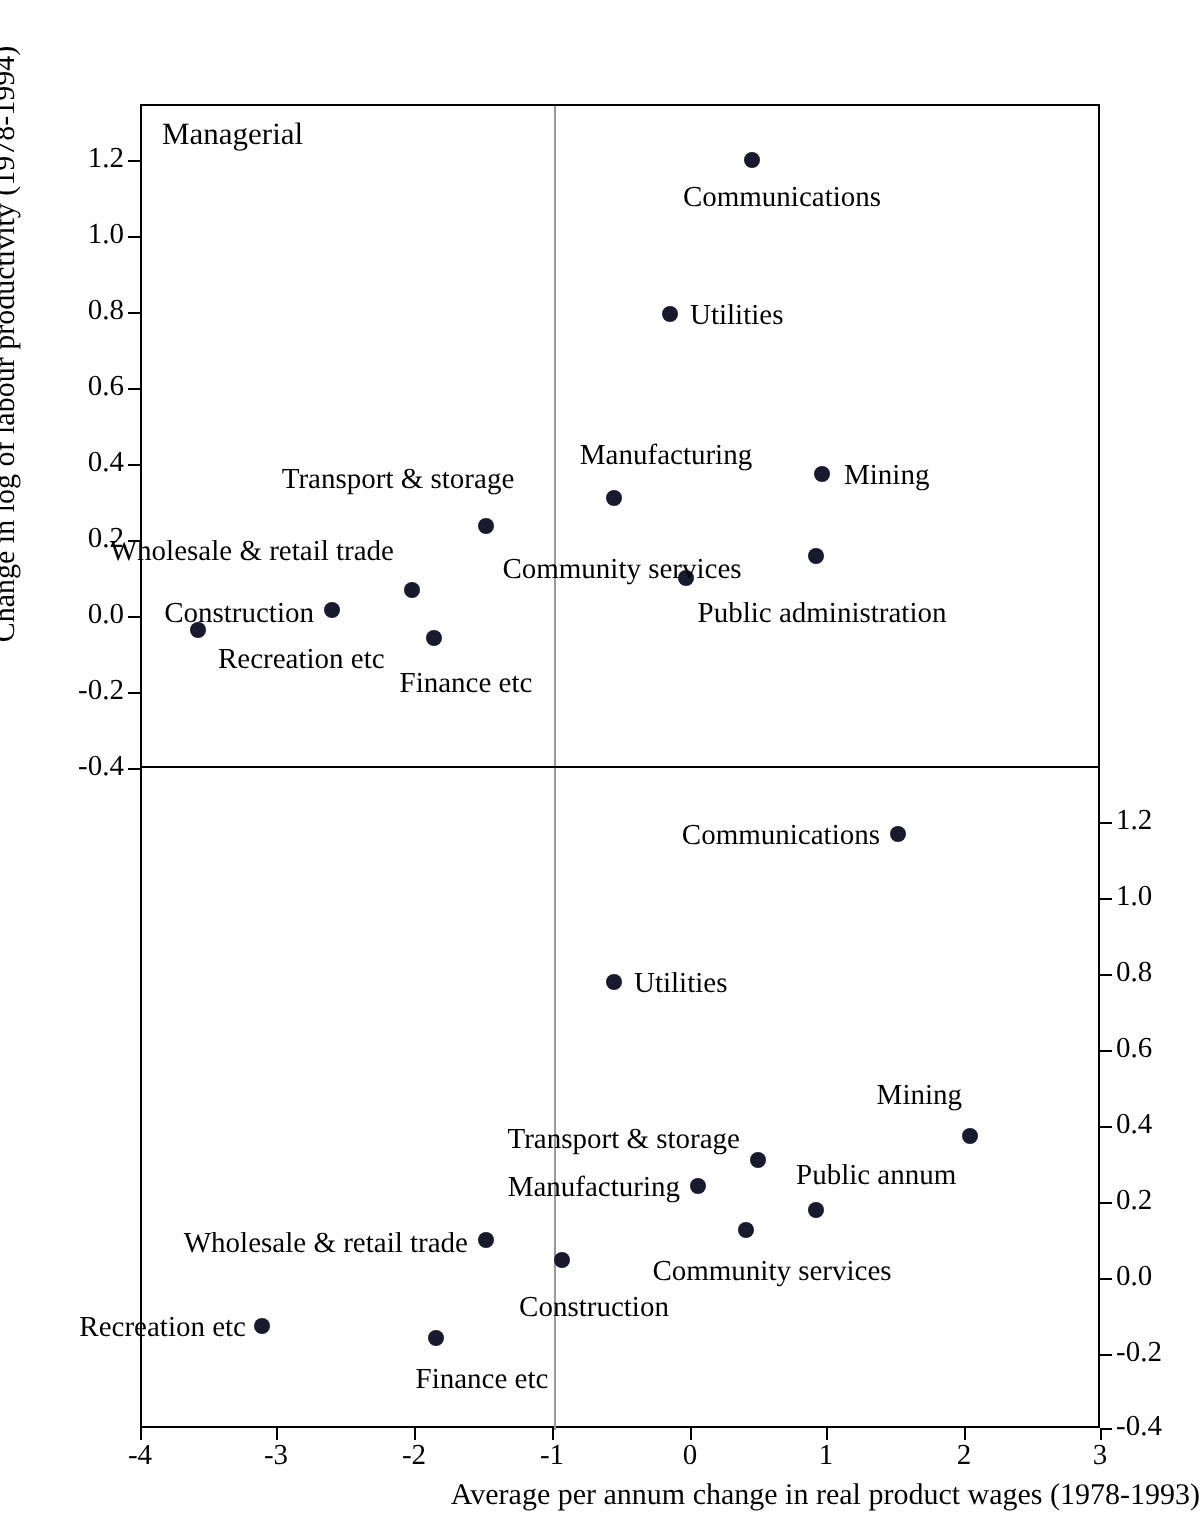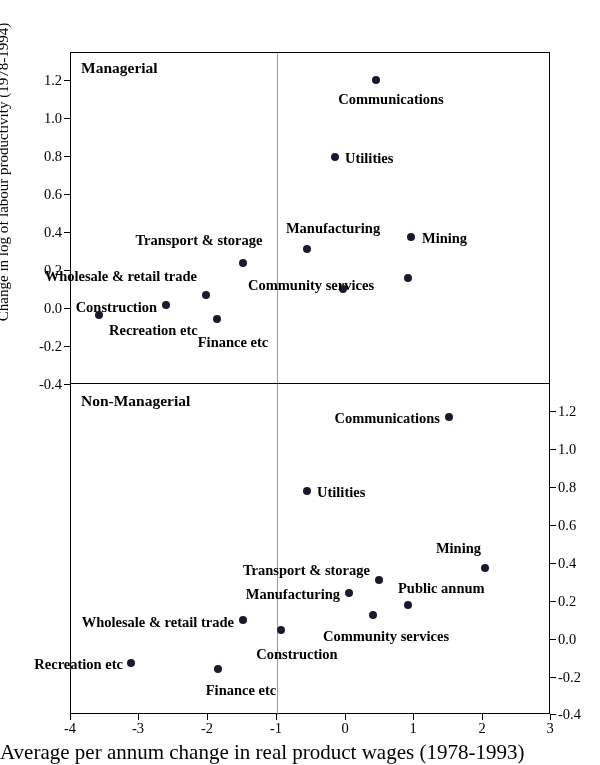--- a/index.html
+++ b/index.html
@@ -34,21 +34,20 @@
   
   .plot-frame {
     position: absolute;
     left: 70px;
     top: 52px;
     width: 480px;
     height: 662px;
     border: 1.6px solid #000;
     box-sizing: border-box;
     background: #fff;
-    font-weight: bold;
   }
   .panel {
     position: absolute;
     left: 0;
     width: 100%;
     box-sizing: border-box;
   }
   .panel-top { top: 0; height: 331px; border-bottom: 1.6px solid #000; }
   .panel-bottom { top: 331px; height: 331px; }
   .vline {
@@ -102,22 +101,22 @@
     position: absolute;
     font-size: 14.5px;
     font-family: "Liberation Serif", serif;
     transform: translateX(-50%);
   }
   .x-axis-title {
     position: absolute;
     top: 740px;
     left: 0;
     width: 600px;
-    text-align: left;
-    font-size: 21px;
+    text-align: right;
+    font-size: 15px;
     font-family: "Liberation Serif", serif;
   }
   .y-axis-title {
     position: absolute;
     left: -5px;
     top: 382px;
     width: 420px;
     text-align: center;
     font-size: 15px;
     font-family: "Liberation Serif", serif;
@@ -146,40 +145,40 @@
       <div class="pt" style="left:340px; top:184px;"></div>
       <div class="plabel l" style="left:351px; top:185px;">Mining</div>
 
       <div class="pt" style="left:236px; top:196px;"></div>
       <div class="plabel c" style="left:262px; top:175px;">Manufacturing</div>
 
       <div class="pt" style="left:172px; top:210px;"></div>
       <div class="plabel c" style="left:128px; top:187px;">Transport &amp; storage</div>
 
       <div class="pt" style="left:337px; top:225px;"></div>
+      <div class="plabel c" style="left:340px; top:254px;">Public administration</div>
 
       <div class="pt" style="left:272px; top:236px;"></div>
       <div class="plabel c" style="left:240px; top:232px;">Community services</div>
 
       <div class="pt" style="left:135px; top:242px;"></div>
       <div class="plabel r" style="left:126px; top:223px;">Wholesale &amp; retail trade</div>
 
       <div class="pt" style="left:95px; top:252px;"></div>
       <div class="plabel r" style="left:86px; top:254px;">Construction</div>
 
       <div class="pt" style="left:28px; top:262px;"></div>
       <div class="plabel l" style="left:38px; top:277px;">Recreation etc</div>
 
       <div class="pt" style="left:146px; top:266px;"></div>
       <div class="plabel c" style="left:162px; top:289px;">Finance etc</div>
     </div>
 
     <div class="panel panel-bottom">
       <div class="vline" style="left:206px;"></div>
-      <div class="panel-name" style="left:10px; top:8px;">Non-Managerial</div>
 
       <div class="pt" style="left:378px; top:33px;"></div>
       <div class="plabel r" style="left:369px; top:34px;">Communications</div>
 
       <div class="pt" style="left:236px; top:107px;"></div>
       <div class="plabel l" style="left:246px; top:108px;">Utilities</div>
 
       <div class="pt" style="left:414px; top:184px;"></div>
       <div class="plabel r" style="left:410px; top:164px;">Mining</div>
 

